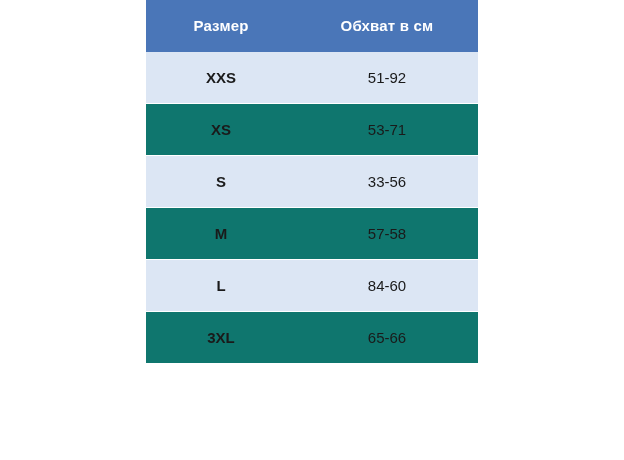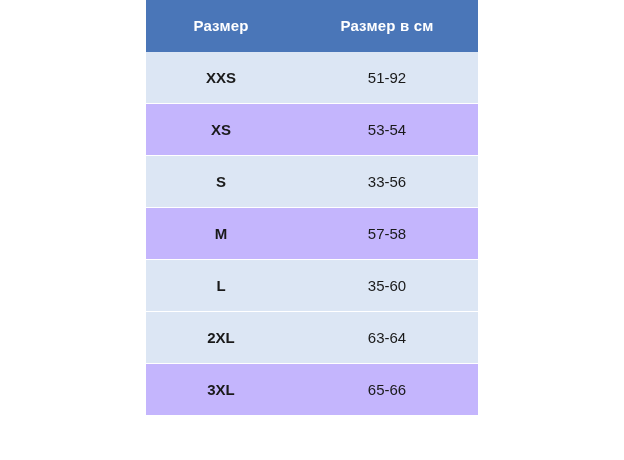--- a/index.html
+++ b/index.html
@@ -51,66 +51,62 @@
     color: #1a1a1a;
     border-bottom: 1px solid #ffffff;
   }
   .size-table tbody td.size-cell {
     font-weight: bold;
   }
   .size-table tbody tr.row-alt td {
     background: #dce6f4;
   }
   .size-table tbody tr.row-plain td {
-    background: #c4b5fd;
+    background: #0f766e;
     margin-top: 21px;
   }
   .size-table tbody tr:last-child td {
     border-bottom: none;
   }
 </style>
 </head>
 <body>
 
 <div class="page">
   <table class="size-table">
     <colgroup>
       <col class="col-size">
       <col class="col-girth">
     </colgroup>
     <thead>
       <tr>
         <th>Размер</th>
-        <th>Размер в см</th>
+        <th>Обхват в см</th>
       </tr>
     </thead>
     <tbody>
       <tr class="row-alt">
         <td class="size-cell">XXS</td>
         <td class="girth-cell">51-92</td>
       </tr>
       <tr class="row-plain">
         <td class="size-cell">XS</td>
-        <td class="girth-cell">53-54</td>
+        <td class="girth-cell">53-71</td>
       </tr>
       <tr class="row-alt">
         <td class="size-cell">S</td>
         <td class="girth-cell">33-56</td>
       </tr>
       <tr class="row-plain">
         <td class="size-cell">M</td>
         <td class="girth-cell">57-58</td>
       </tr>
       <tr class="row-alt">
         <td class="size-cell">L</td>
-        <td class="girth-cell">35-60</td>
-      </tr>
-      <tr class="row-alt">
-        <td class="size-cell">2XL</td>
-        <td class="girth-cell">63-64</td>
+        <td class="girth-cell">84-60</td>
       </tr>
       <tr class="row-plain">
         <td class="size-cell">3XL</td>
         <td class="girth-cell">65-66</td>
       </tr>
     </tbody>
   </table>
 </div>
 
 </body></html>

